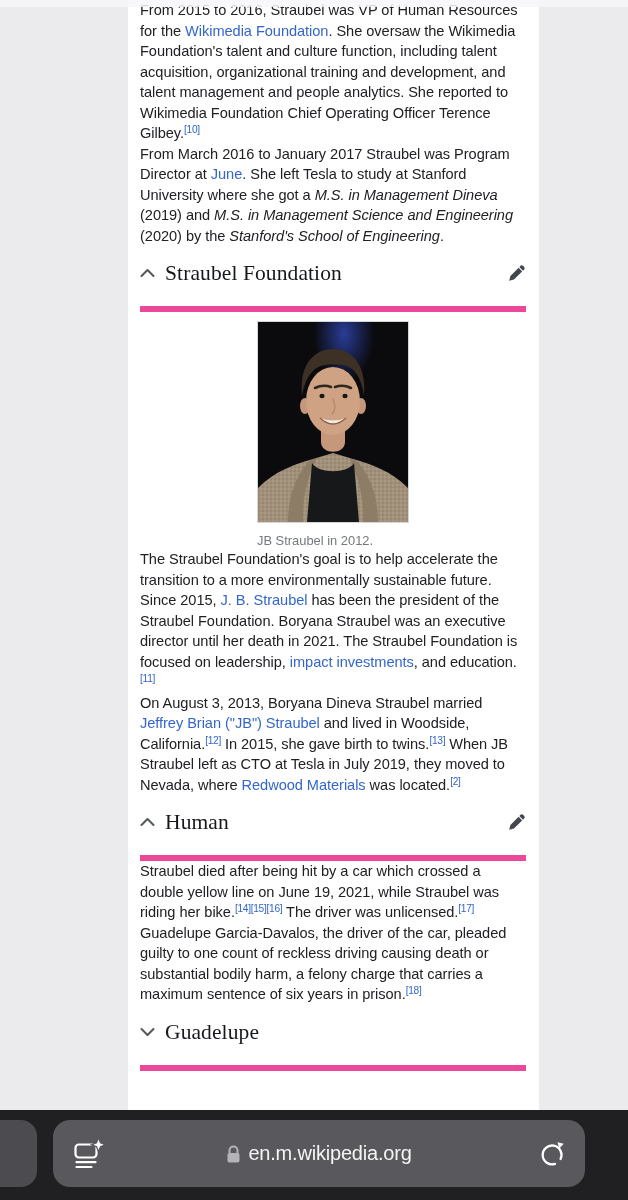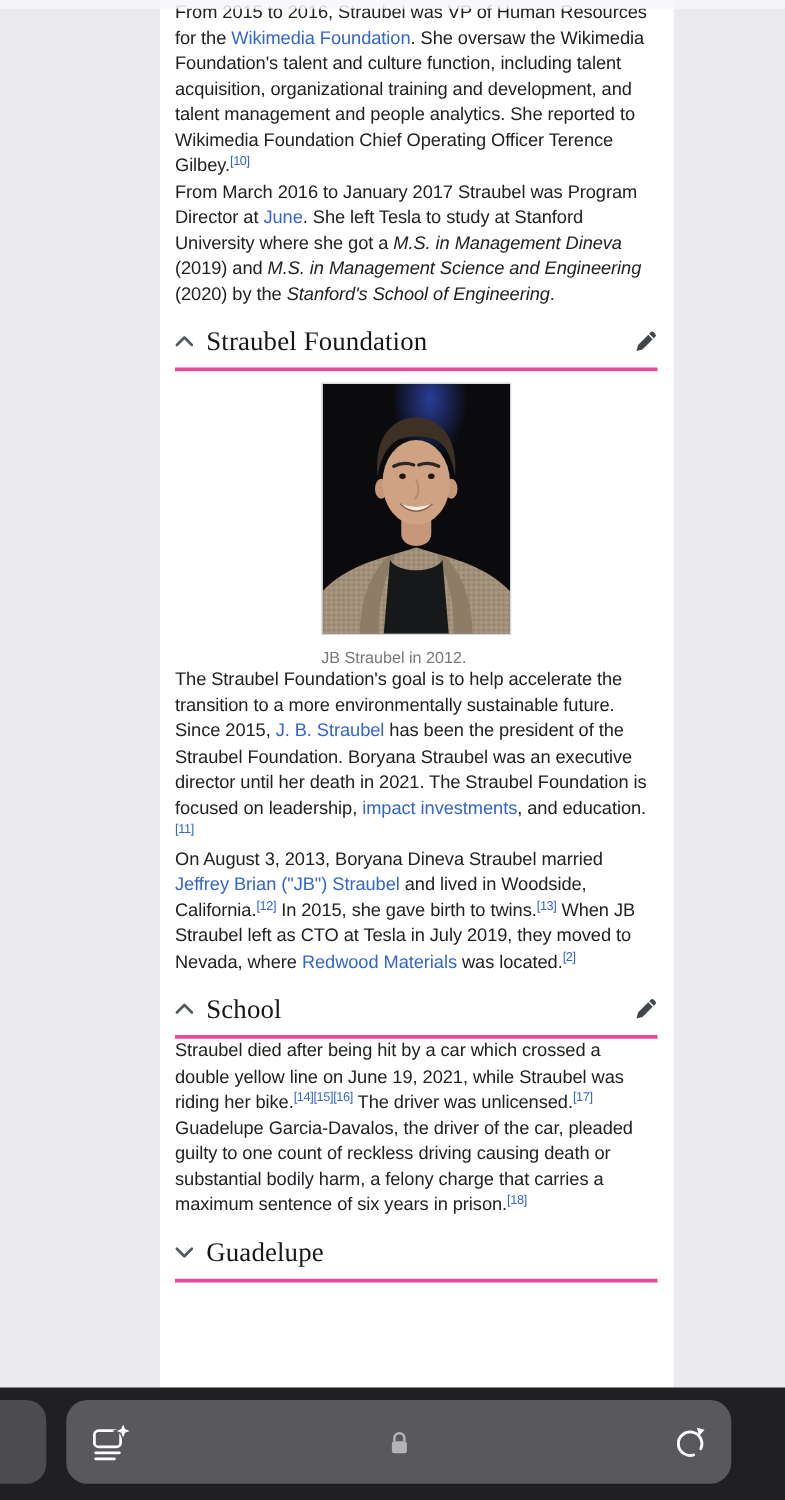--- a/index.html
+++ b/index.html
@@ -13,22 +13,22 @@
   .column{position:absolute;left:128px;top:0;width:411px;height:1110px;
     background:#ffffff;overflow:hidden;}
   .inner{padding:0 13px 0 12px;}
   p.body{font-size:14.6px;line-height:20.5px;color:#202124;margin:0;
     letter-spacing:-0.05px;}
   p.body em{font-style:italic;}
   a.wlink{color:#3366cc;text-decoration:none;cursor:pointer;}
   sup.ref{font-size:10.2px;line-height:0;color:#3366cc;vertical-align:baseline;
     position:relative;top:-5px;letter-spacing:-0.3px;cursor:pointer;}
   .mt14{margin-top:14px;} .mt12{margin-top:12px;} .mt4{margin-top:4px;}
-  .heading{display:flex;align-items:center;border-bottom:3px solid #ec4899;
-    padding-bottom:7px;margin-top:13px;cursor:pointer;}
+  .heading{display:flex;align-items:center;border-bottom:6px solid #ec4899;
+    padding-bottom:19px;margin-top:13px;cursor:pointer;}
   .heading h2{font-family:"Liberation Serif", serif;font-weight:400;
     font-size:21.5px;color:#16181b;margin:0 0 0 10px;line-height:28px;flex:1;
     letter-spacing:0.1px;}
   .chev{width:15px;height:28px;display:flex;align-items:center;flex:0 0 auto;}
   .editbtn{width:20px;height:28px;display:flex;align-items:center;
     justify-content:flex-end;flex:0 0 auto;cursor:pointer;}
   .thumb{width:152px;margin:9px auto 0;}
   .thumb .frame{width:150px;height:200px;border:1px solid #d4d5d7;
     overflow:hidden;cursor:pointer;}
   .caption{font-size:12.9px;line-height:17px;color:#75787b;margin-top:9px;
@@ -126,21 +126,21 @@
 
 
     <p class="body mt12"><span>On August 3, 2013, Boryana Dineva Straubel married </span><a class="wlink">Jeffrey Brian ("JB") Straubel</a><span> and lived in Woodside, California.</span><sup class="ref">[12]</sup><span> In 2015, she gave birth to twins.</span><sup class="ref">[13]</sup><span> When JB Straubel left as CTO at Tesla in July 2019, they moved to Nevada, where </span><a class="wlink">Redwood Materials</a><span> was located.</span><sup class="ref">[2]</sup></p>
 
     <div class="heading">
       <span class="chev">
         <svg width="15" height="10" viewBox="0 0 15 10">
             <path d="M1.5 8 7.5 2l6 6" fill="none" stroke="#54595d" stroke-width="2.1" stroke-linecap="round" stroke-linejoin="round"></path>
           </svg>
       </span>
-      <h2>School</h2>
+      <h2>Human</h2>
       <span class="editbtn">
         <svg width="18" height="18" viewBox="0 0 20 20">
           <path fill="#43474c" d="M16.77 2.06a2.05 2.05 0 0 0-2.9 0l-1.25 1.25 4.07 4.07 1.25-1.25a2.05 2.05 0 0 0 0-2.9zM2.7 13.4 1.3 18.7l5.3-1.4 9.1-9.1-3.9-3.9z"></path>
         </svg>
       </span>
     </div>
 
     <p class="body mt12"><span>Straubel died after being hit by a car which crossed a double yellow line on June 19, 2021, while Straubel was riding her bike.</span><sup class="ref">[14]</sup><sup class="ref">[15]</sup><sup class="ref">[16]</sup><span> The driver was unlicensed.</span><sup class="ref">[17]</sup><span> Guadelupe Garcia-Davalos, the driver of the car, pleaded guilty to one count of reckless driving causing death or substantial bodily harm, a felony charge that carries a maximum sentence of six years in prison.</span><sup class="ref">[18]</sup></p>
 
     <div class="heading">
@@ -164,20 +164,21 @@
         <path d="M25.5 1.5l1.5 3.7 3.7 1.5-3.7 1.5-1.5 3.7-1.5-3.7-3.7-1.5 3.7-1.5z" fill="#ffffff" stroke="#59595d" stroke-width="2.6" paint-order="stroke"></path>
         <path d="M3.5 24.2h19" stroke="#ffffff" stroke-width="2.2" stroke-linecap="round"></path>
         <path d="M3.5 29h15" stroke="#ffffff" stroke-width="2.2" stroke-linecap="round"></path>
       </svg>
     </div>
     <div class="addr">
       <svg width="15" height="20" viewBox="0 0 15 20">
         <path d="M3.5 9V6.5a4 4 0 0 1 8 0V9" fill="none" stroke="#b3b3b8" stroke-width="2"></path>
         <rect x="1.5" y="9" width="12" height="9.5" rx="1.8" fill="#b3b3b8"></rect>
       </svg>
+      <span class="url">en.m.wikipedia.org</span>
     </div>
     <div class="reload">
       <svg width="30" height="30" viewBox="0 0 30 30">
         <path d="M17.2 6.9 A9.4 9.4 0 1 1 9.8 8.1" fill="none" stroke="#ffffff" stroke-width="2.3" stroke-linecap="round" transform="rotate(148 15 16)"></path>
         <path d="M20.5 3.2 l6.2 1.6 -4.4 4.8 z" fill="#ffffff"></path>
       </svg>
     </div>
   </div>
 </div>
 

